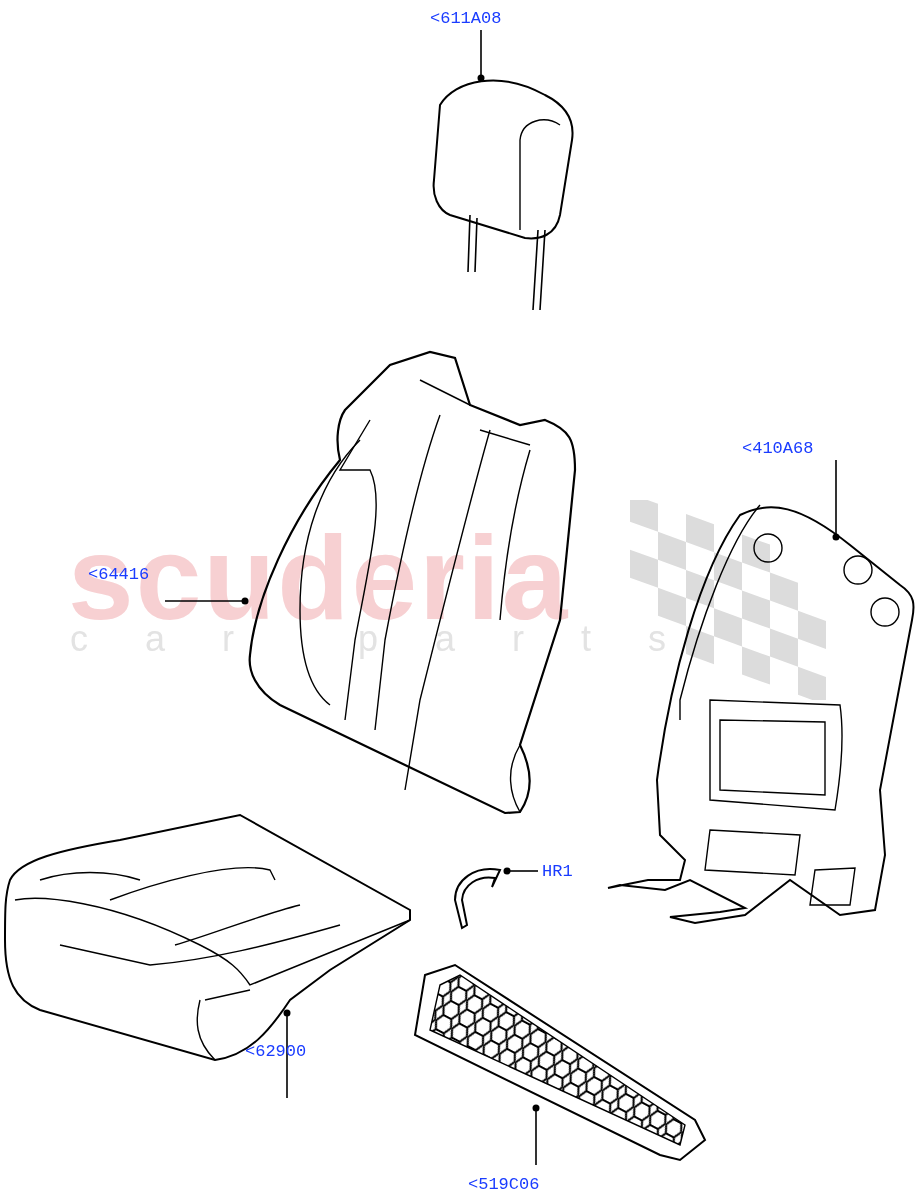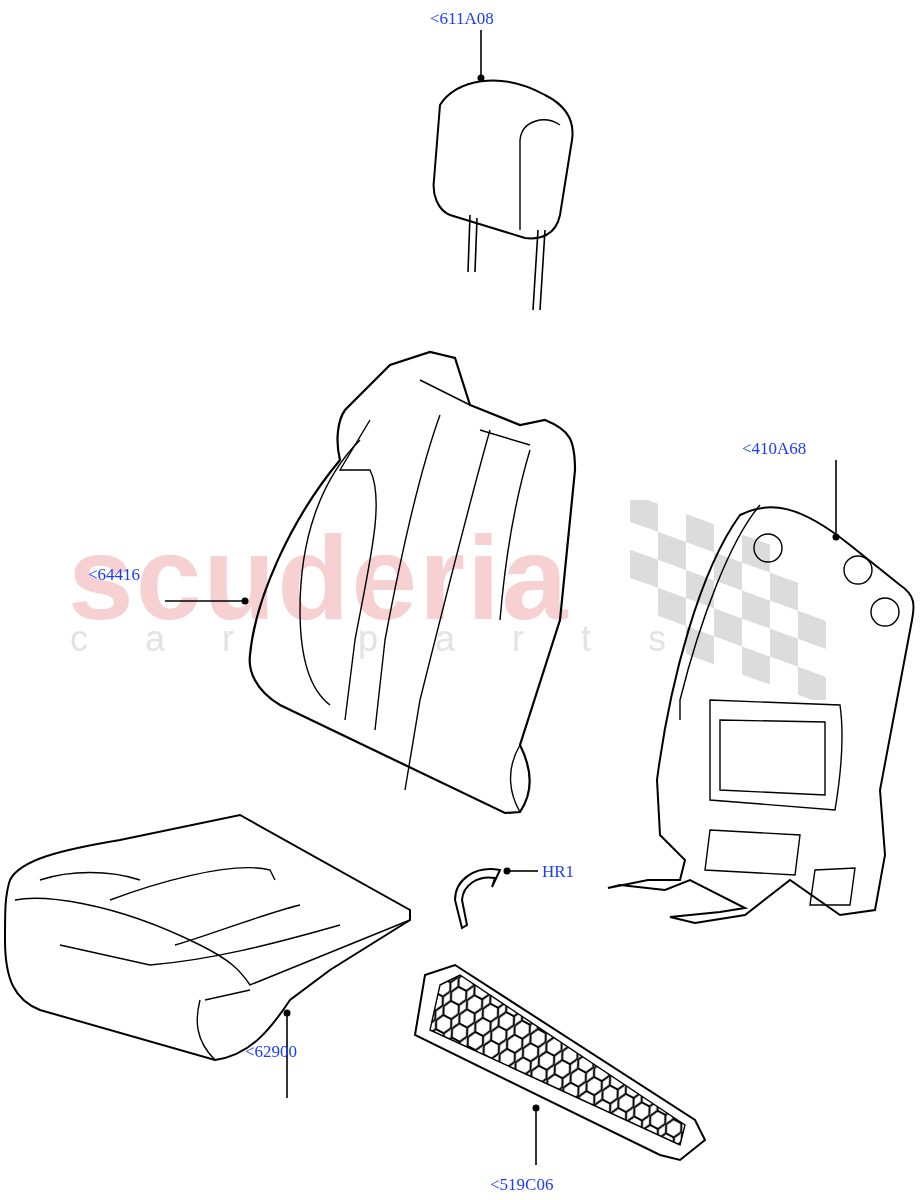--- a/index.html
+++ b/index.html
@@ -1,20 +1,20 @@
 <!DOCTYPE html>
 <html><head>
 <meta charset="utf-8">
 <style>
   html, body { margin:0; padding:0; background:#ffffff; }
   body { width:923px; height:1200px; position:relative; overflow:hidden;
          font-family:"Liberation Sans", sans-serif; }
   .canvas { position:absolute; left:0; top:0; width:923px; height:1200px; }
   .label { position:absolute; color:#1a3cff; font-size:17px; line-height:1;
-           font-family:Liberation Serif, serif; white-space:nowrap; cursor:pointer; }
+           font-family:Liberation Mono, monospace; white-space:nowrap; cursor:pointer; }
   .wm-main { position:absolute; left:68px; top:510px; font-size:118px; font-weight:700;
              color:#f7d0d2; letter-spacing:2px; font-family:"Liberation Sans", sans-serif; }
   .wm-sub { position:absolute; left:70px; top:618px; font-size:36px; color:#e3e3e3;
             letter-spacing:57px; font-family:"Liberation Sans", sans-serif; }
 </style>
 </head>
 <body>
 
 <div class="canvas">
 
@@ -110,14 +110,14 @@
       <line x1="536" y1="1108" x2="536" y2="1165"></line>
         <circle cx="536" cy="1108" r="3.5" stroke="none"></circle>
     </g>
   </svg>
 
   <div class="label" style="left:430px;top:10px">&lt;611A08</div>
   <div class="label" style="left:88px;top:566px">&lt;64416</div>
   <div class="label" style="left:742px;top:440px">&lt;410A68</div>
   <div class="label" style="left:542px;top:863px">HR1</div>
   <div class="label" style="left:245px;top:1043px">&lt;62900</div>
-  <div class="label" style="left:490px;top:1176px">&lt;519C06</div>
+  <div class="label" style="left:468px;top:1176px">&lt;519C06</div>
 </div>
 
 </body></html>

